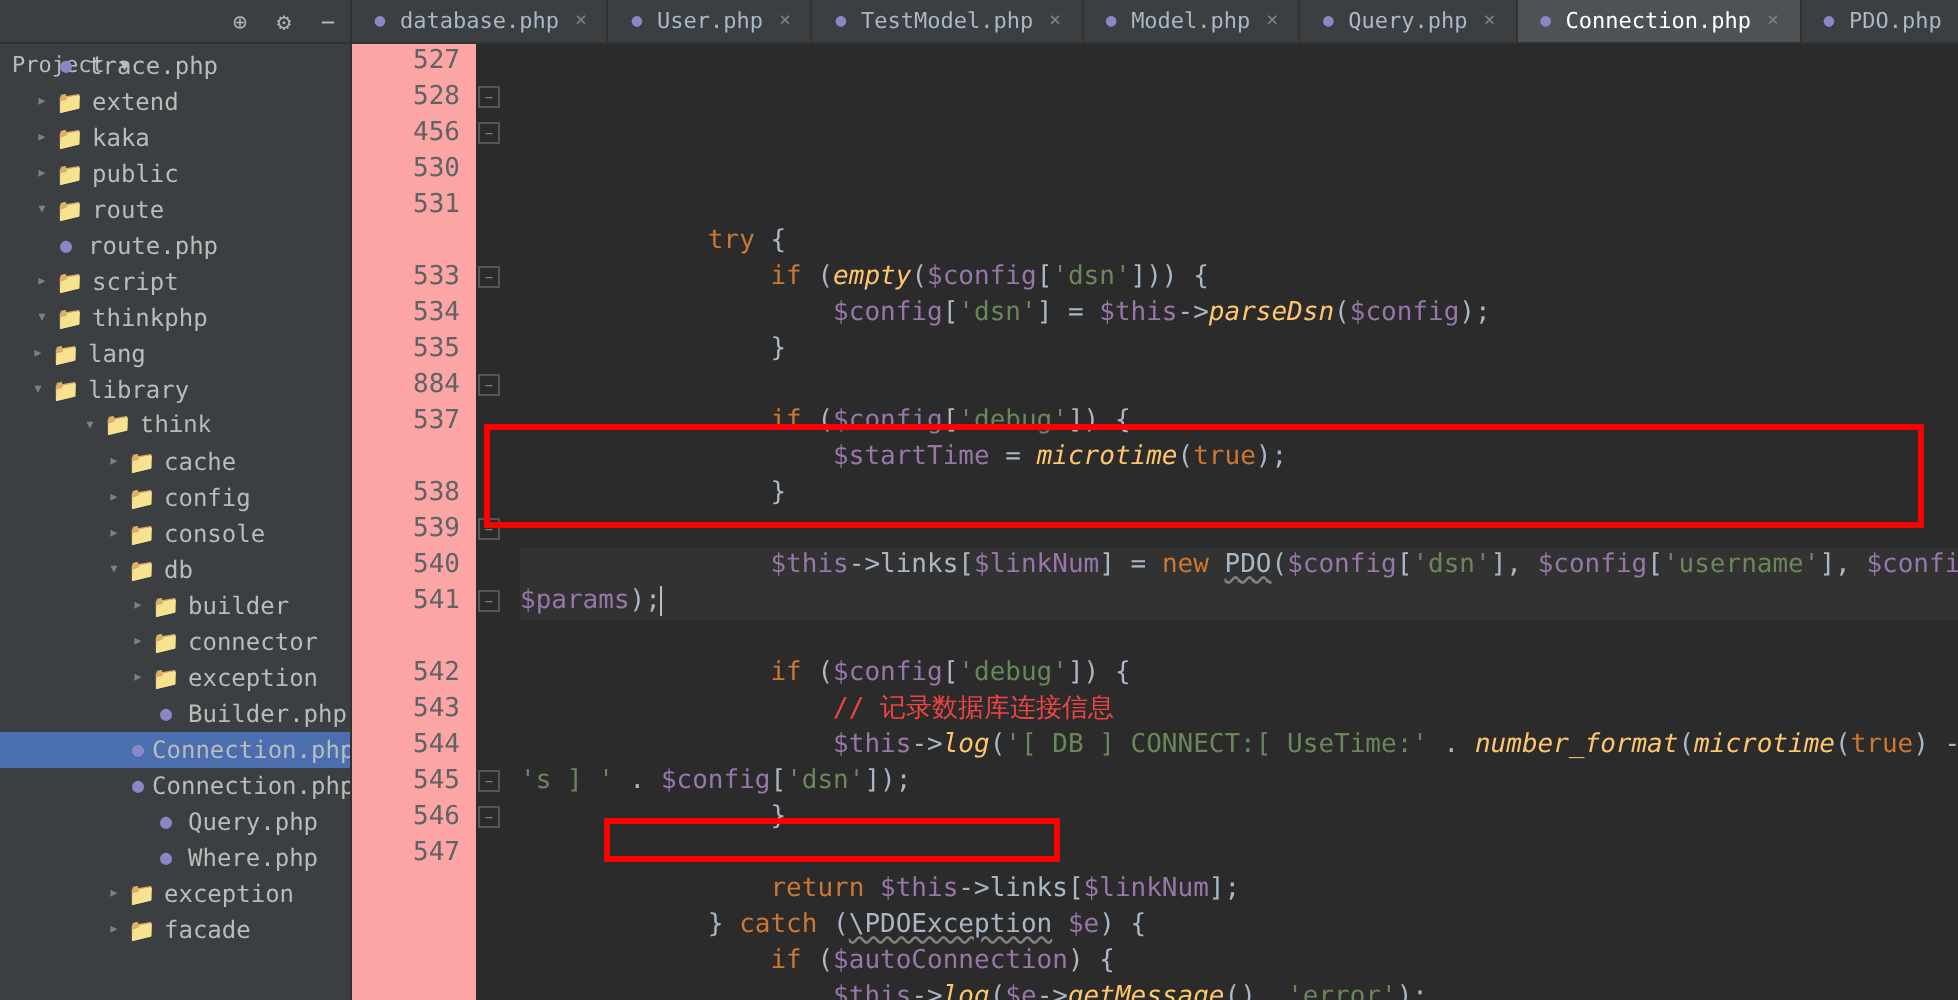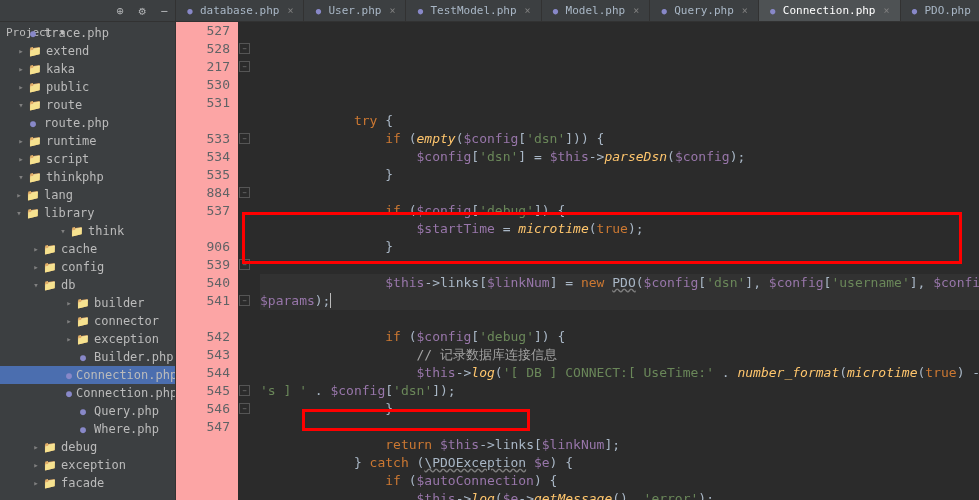--- a/index.html
+++ b/index.html
@@ -19,22 +19,22 @@
     .tree-arrow.closed::before { content: "▸"; color: #808080; font-size: 9px; }
     .tree-arrow.open::before { content: "▾"; color: #808080; font-size: 9px; }
     .tree-icon { width: 14px; height: 14px; display: inline-flex; align-items: center; justify-content: center; margin-right: 4px; font-size: 10px; }
     .folder-icon { color: #87939a; }
     .folder-icon::before { content: "📁"; font-size: 11px; filter: grayscale(0.3); }
     .php-icon { color: #6e88d6; }
     .php-icon::before { content: "●"; color: #8888c8; }
     .tree-label { color: #bbbbbb; font-size: 12px; }
     .indent-1 { padding-left: 16px; }
     .indent-2 { padding-left: 14px; }
-    .indent-3 { padding-left: 58px; }
-    .indent-4 { padding-left: 31px; }
+    .indent-3 { padding-left: 40px; font-family: Liberation Mono, monospace; }
+    .indent-4 { padding-left: 52px; }
     .indent-5 { padding-left: 64px; }
     
     .main { flex: 1; display: flex; flex-direction: column; background: #2b2b2b; }
     .tabs { display: flex; height: 22px; background: #3c3f41; border-bottom: 1px solid #323232; }
     .tab { display: flex; align-items: center; padding: 0 8px; border-right: 1px solid #323232; cursor: pointer; font-size: 11px; gap: 4px; }
     .tab.active { background: #4e5254; color: #ffffff; }
     .tab-icon { width: 12px; height: 12px; display: inline-flex; align-items: center; justify-content: center; }
     .tab-icon::before { content: "●"; color: #8888c8; font-size: 9px; }
     .tab-close { width: 10px; height: 10px; display: inline-flex; align-items: center; justify-content: center; color: #808080; font-size: 10px; margin-left: 2px; }
     .tab-close::before { content: "×"; }
@@ -49,21 +49,21 @@
     .code { flex: 1; padding-left: 8px; white-space: pre; font-family: "Consolas", "Monaco", monospace; position: relative; }
     .code-line { height: 18px; }
     .highlight-box-1 { position: absolute; border: 3px solid #ff0000; pointer-events: none; }
     .highlight-box-2 { position: absolute; border: 3px solid #ff0000; pointer-events: none; }
     .hl-bg { background: #323232; }
     
     .kw { color: #cc7832; }
     .fn { color: #ffc66d; font-style: italic; }
     .str { color: #6a8759; }
     .var { color: #9876aa; }
-    .cm { color: #a3a3a3; }
+    .cm { color: #ef4444; }
     .pdo { color: #a9b7c6; text-decoration: underline wavy #808080; }
     .cursor { border-left: 1px solid #bbbbbb; animation: blink 1s infinite; }
     @keyframes blink { 50% { opacity: 0; } }
   </style>
 </head>
 <body>
 
 <div class="container">
   <div class="sidebar">
     <div class="sidebar-header">
@@ -101,25 +101,20 @@
           <span class="tree-label">route</span>
         </div>
         <div class="tree-item indent-2">
           <span class="tree-arrow"></span>
           <span class="tree-icon php-icon"></span>
           <span class="tree-label">route.php</span>
         </div>
         <div class="tree-item indent-1">
           <span class="tree-arrow closed"></span>
           <span class="tree-icon folder-icon"></span>
-          <span class="tree-label">runtime</span>
-        </div>
-        <div class="tree-item indent-1">
-          <span class="tree-arrow closed"></span>
-          <span class="tree-icon folder-icon"></span>
           <span class="tree-label">script</span>
         </div>
         <div class="tree-item indent-1">
           <span class="tree-arrow open"></span>
           <span class="tree-icon folder-icon"></span>
           <span class="tree-label">thinkphp</span>
         </div>
         <div class="tree-item indent-2">
           <span class="tree-arrow closed"></span>
           <span class="tree-icon folder-icon"></span>
@@ -139,20 +134,25 @@
           <span class="tree-arrow closed"></span>
           <span class="tree-icon folder-icon"></span>
           <span class="tree-label">cache</span>
         </div>
         <div class="tree-item indent-4">
           <span class="tree-arrow closed"></span>
           <span class="tree-icon folder-icon"></span>
           <span class="tree-label">config</span>
         </div>
         <div class="tree-item indent-4">
+          <span class="tree-arrow closed"></span>
+          <span class="tree-icon folder-icon"></span>
+          <span class="tree-label">console</span>
+        </div>
+        <div class="tree-item indent-4">
           <span class="tree-arrow open"></span>
           <span class="tree-icon folder-icon"></span>
           <span class="tree-label">db</span>
         </div>
         <div class="tree-item indent-5">
           <span class="tree-arrow closed"></span>
           <span class="tree-icon folder-icon"></span>
           <span class="tree-label">builder</span>
         </div>
         <div class="tree-item indent-5">
@@ -182,25 +182,20 @@
         </div>
         <div class="tree-item indent-5">
           <span class="tree-arrow"></span>
           <span class="tree-icon php-icon"></span>
           <span class="tree-label">Query.php</span>
         </div>
         <div class="tree-item indent-5">
           <span class="tree-arrow"></span>
           <span class="tree-icon php-icon"></span>
           <span class="tree-label">Where.php</span>
-        </div>
-        <div class="tree-item indent-4">
-          <span class="tree-arrow closed"></span>
-          <span class="tree-icon folder-icon"></span>
-          <span class="tree-label">debug</span>
         </div>
         <div class="tree-item indent-4">
           <span class="tree-arrow closed"></span>
           <span class="tree-icon folder-icon"></span>
           <span class="tree-label">exception</span>
         </div>
         <div class="tree-item indent-4">
           <span class="tree-arrow closed"></span>
           <span class="tree-icon folder-icon"></span>
           <span class="tree-label">facade</span>
@@ -243,31 +238,31 @@
         <div class="tab">
           <span class="tab-icon"></span>
           <span>PDO.php</span>
           <span class="tab-close"></span>
         </div>
       </div>
     <div class="editor">
       <div class="gutter" id="gutter">
           <div class="gutter-line">527</div>
           <div class="gutter-line">528</div>
-          <div class="gutter-line">217</div>
+          <div class="gutter-line">456</div>
           <div class="gutter-line">530</div>
           <div class="gutter-line">531</div>
           <div class="gutter-line"></div>
           <div class="gutter-line">533</div>
           <div class="gutter-line">534</div>
           <div class="gutter-line">535</div>
           <div class="gutter-line">884</div>
           <div class="gutter-line">537</div>
           <div class="gutter-line"></div>
-          <div class="gutter-line">906</div>
+          <div class="gutter-line">538</div>
           <div class="gutter-line">539</div>
           <div class="gutter-line">540</div>
           <div class="gutter-line">541</div>
           <div class="gutter-line"></div>
           <div class="gutter-line">542</div>
           <div class="gutter-line">543</div>
           <div class="gutter-line">544</div>
           <div class="gutter-line">545</div>
           <div class="gutter-line">546</div>
           <div class="gutter-line">547</div>

